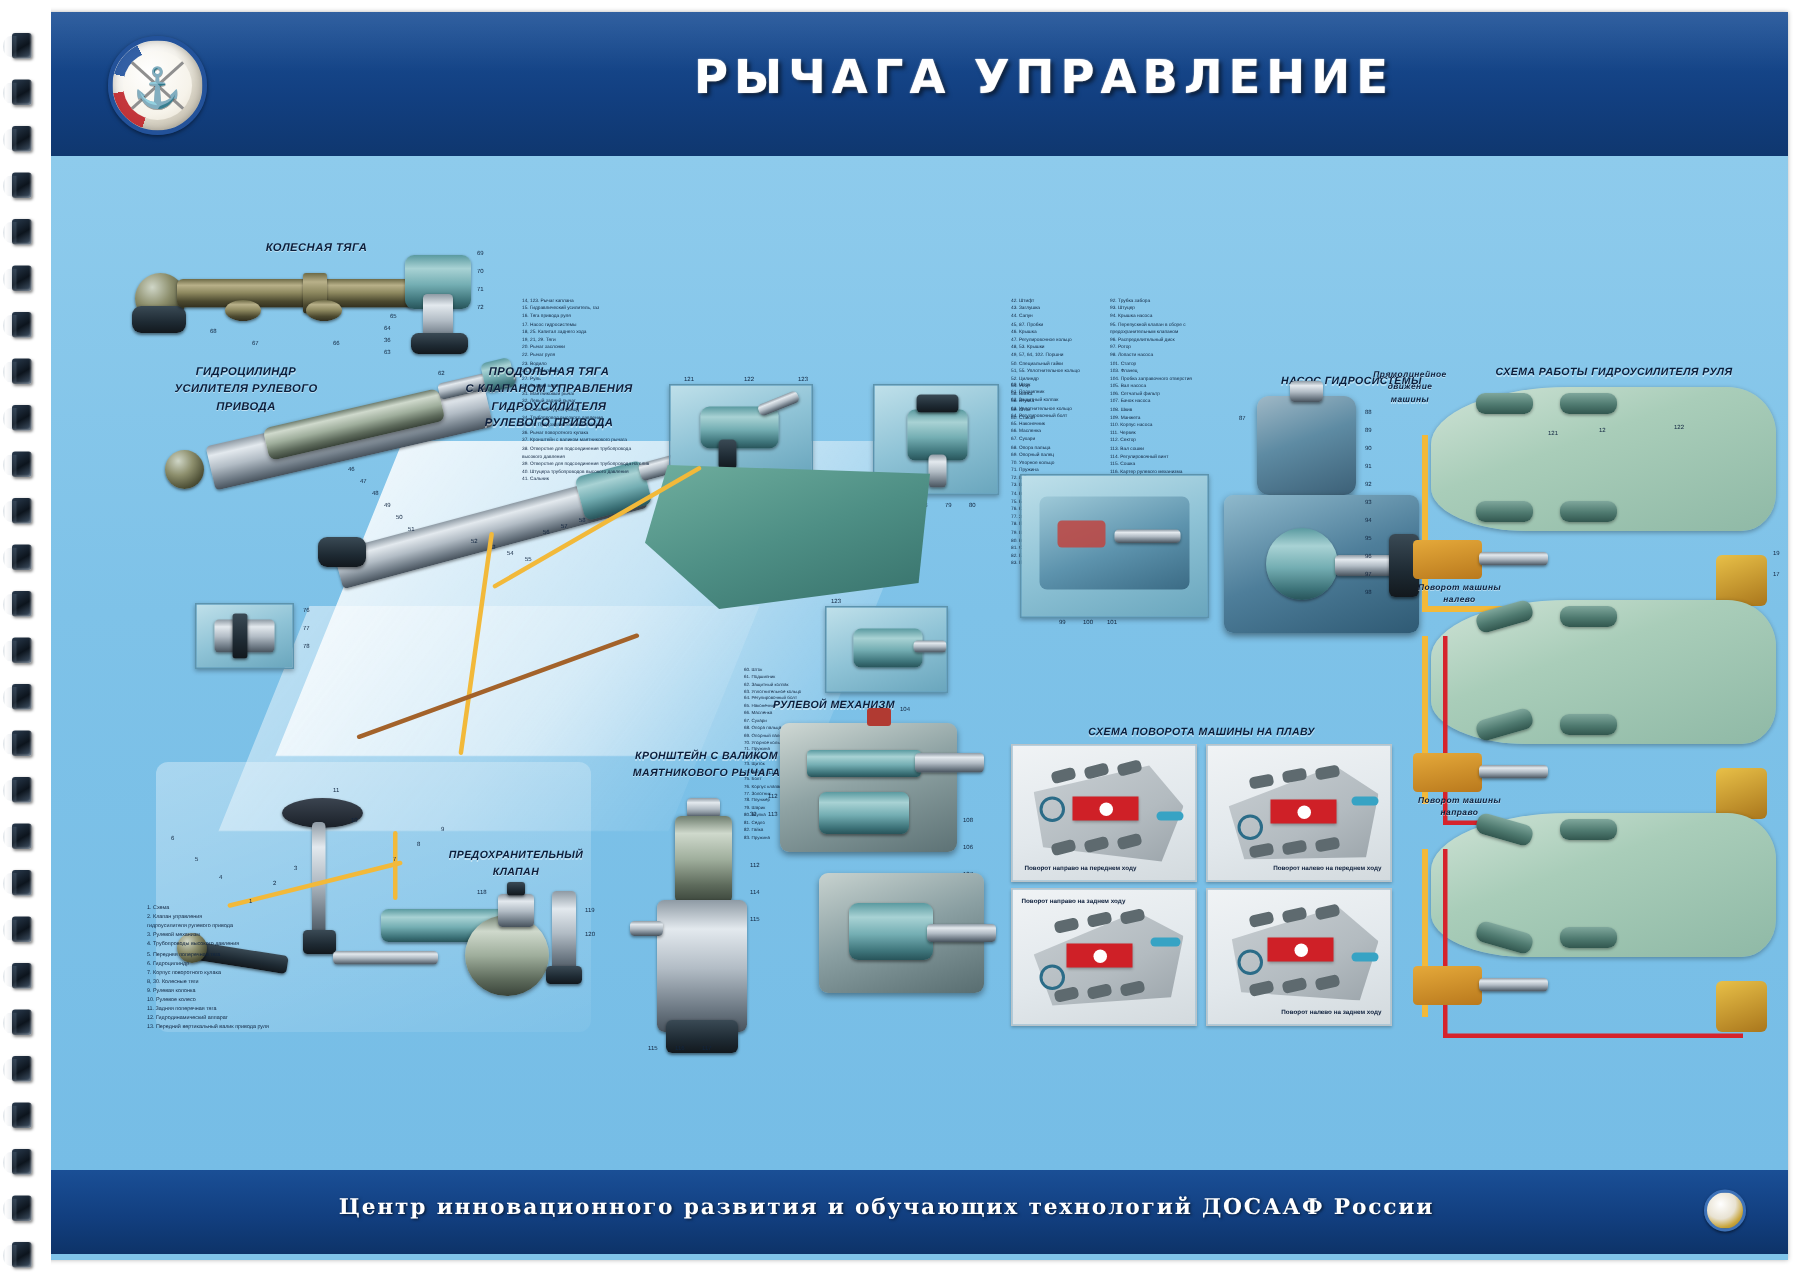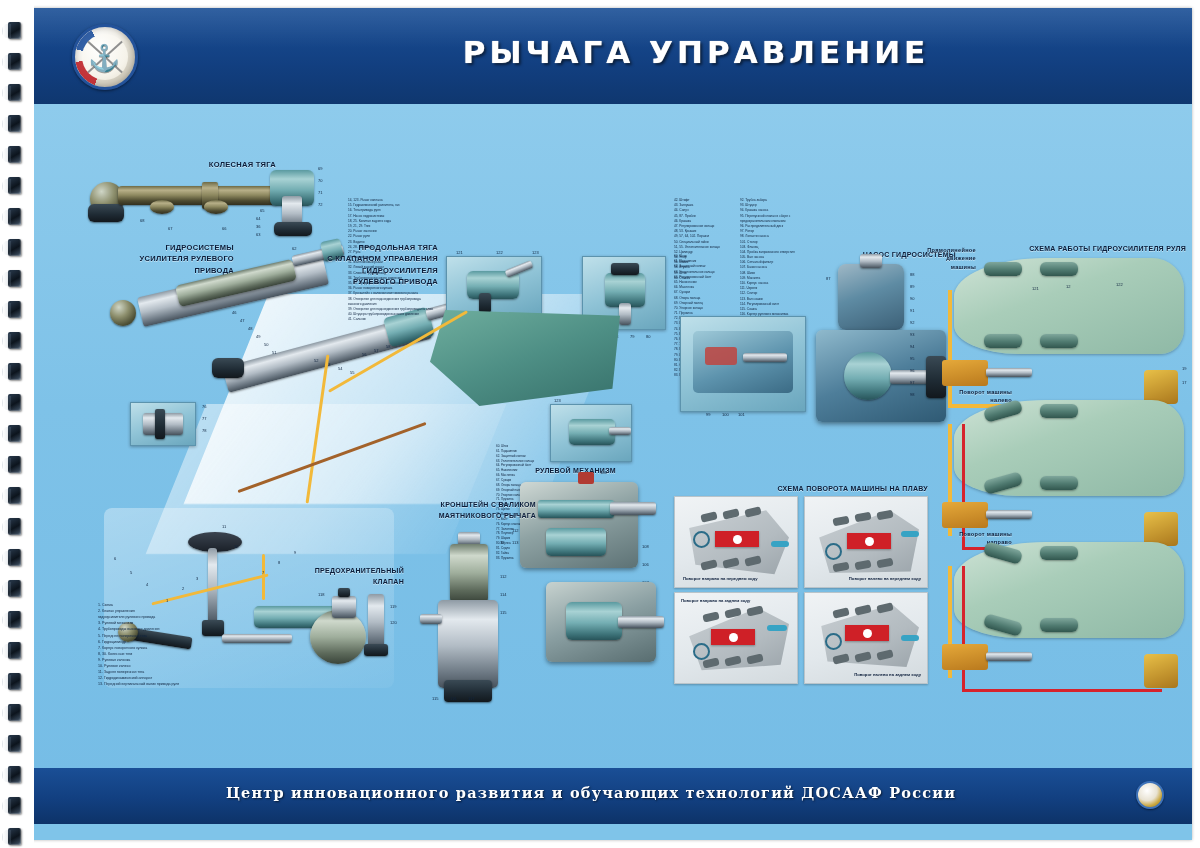--- a/index.html
+++ b/index.html
@@ -107,21 +107,21 @@
     color: #ffffff;
     font-family: "DejaVu Sans", sans-serif;
     font-weight: 700;
     font-size: 31px;
     letter-spacing: 4px;
     text-shadow: 2px 2px 3px rgba(0,0,0,.55), 0 0 1px #fff;
   }
 
   
   .footer {
-    position: absolute; left: 0; bottom: 16px;
+    position: absolute; left: 0; bottom: 4px;
     width: 1166px; height: 56px;
     background: linear-gradient(180deg,#1a4f96 0%, #123f80 55%, #0d3368 100%);
   }
   .footer-text {
     position:absolute; left:0; top:16px; width:1130px;
     text-align:center;
     color:#ffffff;
     font-family:"DejaVu Serif", serif;
     font-weight:700;
     font-size:14.5px;
@@ -146,22 +146,23 @@
 
   
   .lbl {
     position:absolute;
     color:#0b1d3a;
     font-family:"Liberation Sans", sans-serif;
     font-weight:700;
     font-size:7.5px;
     letter-spacing:.3px;
     line-height:1.5;
-    text-align:right;
+    text-align:center;
     text-shadow:0 1px 0 rgba(255,255,255,.45);
+    font-style:italic;
   }
   .lbl.sm { font-size:6.5px; }
   .lbl.ttl { font-size:7px; }
 
   .legend {
     position:absolute;
     color:#10243f;
     font-size:3.2px;
     line-height:1.62;
     font-family:"Liberation Sans", sans-serif;
@@ -324,21 +325,21 @@
       <div class="callout" style="left:234px; top:104px;">65</div>
       <div class="callout" style="left:230px; top:112px;">64</div>
       <div class="callout" style="left:230px; top:120px;">36</div>
       <div class="callout" style="left:230px; top:128px;">63</div>
       <div class="callout" style="left:266px; top:142px;">62</div>
       <div class="callout" style="left:292px; top:62px;">69</div>
       <div class="callout" style="left:292px; top:74px;">70</div>
       <div class="callout" style="left:292px; top:86px;">71</div>
       <div class="callout" style="left:292px; top:98px;">72</div>
 
-      <div class="lbl" style="left:68px; top:138px; width:140px; white-space:pre-line;">ГИДРОСИСТЕМЫ
+      <div class="lbl" style="left:68px; top:138px; width:140px; white-space:pre-line;">ГИДРОЦИЛИНДР
 УСИЛИТЕЛЯ РУЛЕВОГО
 ПРИВОДА</div>
 
       <div class="part metal" style="left:112px; top:172px; width:190px; height:30px; transform:rotate(-13deg);"></div>
       <div class="part cyl" style="left:150px; top:168px; width:120px; height:22px; transform:rotate(-13deg);"></div>
       <div class="part ball" style="left:84px; top:196px; width:26px; height:26px;"></div>
       <div class="part metal" style="left:266px; top:146px; width:52px; height:11px; transform:rotate(-13deg);"></div>
       <div class="part teal" style="left:296px; top:136px; width:20px; height:20px; border-radius:4px; transform:rotate(-13deg);"></div>
 
       <div class="lbl" style="left:268px; top:138px; width:144px; white-space:pre-line;">ПРОДОЛЬНАЯ ТЯГА

